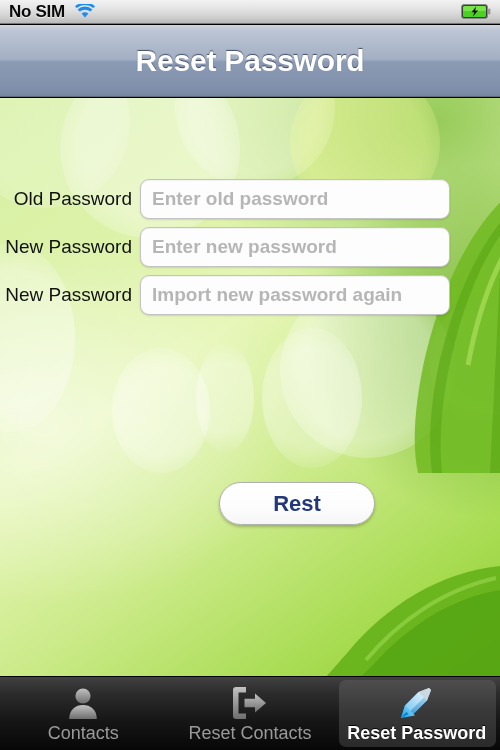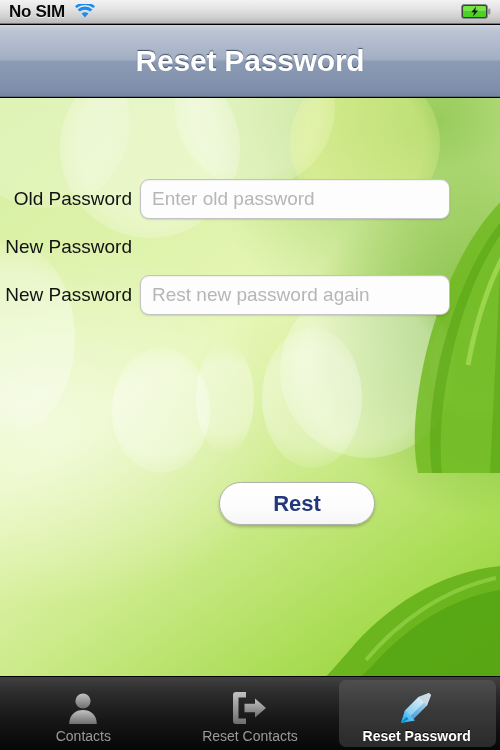--- a/index.html
+++ b/index.html
@@ -63,21 +63,21 @@
     font-size:19px; color:#121212; font-weight:normal;
     white-space:nowrap;
   }
   .field-input {
     width:310px; height:40px;
     background:#fdfdfd;
     border:1px solid #c3c3c3;
     border-radius:9px;
     box-shadow:inset 0 1px 1px rgba(0,0,0,.05), 0 1px 2px rgba(0,0,0,.13);
     display:flex; align-items:center;
-    padding:0 11px; overflow:hidden;
+    padding:0 11px; overflow:hidden;font-weight:bold;
   }
   .placeholder {
     font-size:19px; color:#b6b6b6; white-space:nowrap;
   }
 
   #reset-button {
     position:absolute; left:219px; top:351px;
     width:156px; height:43px;
     background:linear-gradient(to bottom,#ffffff 0%,#fdfdfd 55%,#f6f6f6 100%);
     border:1px solid #b0b0b0;
@@ -107,21 +107,21 @@
     content:""; position:absolute;
     left:6px; right:4px; top:3px; bottom:3px;
     background:linear-gradient(to bottom,#4e4e4e 0%,#3b3b3b 40%,#2a2a2a 100%);
     border-radius:7px;
   }
   .tab-icon {
     position:relative; height:38px; width:44px;
     display:flex; align-items:center; justify-content:center;
   }
   .tab-label {
-    position:relative; font-size:14px; margin-top:1px;
+    position:relative; font-size:18px; margin-top:1px;
     color:#9a9a9a; white-space:nowrap;
   }
   .tab-item.active .tab-label {
     color:#ffffff; font-weight:bold;
     text-shadow:0 -1px 0 rgba(0,0,0,.9);
   }
 </style>
 </head>
 <body>
 
@@ -177,26 +177,29 @@
 
       <div class="field-row" style="top:78px;">
         <span class="field-label">Old Password</span>
         <div class="field-input">
           <span class="placeholder">Enter old password</span>
         </div>
       </div>
 
       <div class="field-row" style="top:126px;">
         <span class="field-label">New Password</span>
+        <div class="field-input">
+          <span class="placeholder">Enter new password</span>
+        </div>
       </div>
 
       <div class="field-row" style="top:174px;">
         <span class="field-label">New Password</span>
         <div class="field-input">
-          <span class="placeholder">Rest new password again</span>
+          <span class="placeholder">Import new password again</span>
         </div>
       </div>
 
     </div>
 
     <div id="reset-button">
       <span id="reset-button-label">Rest</span>
     </div>
 
   </div>

